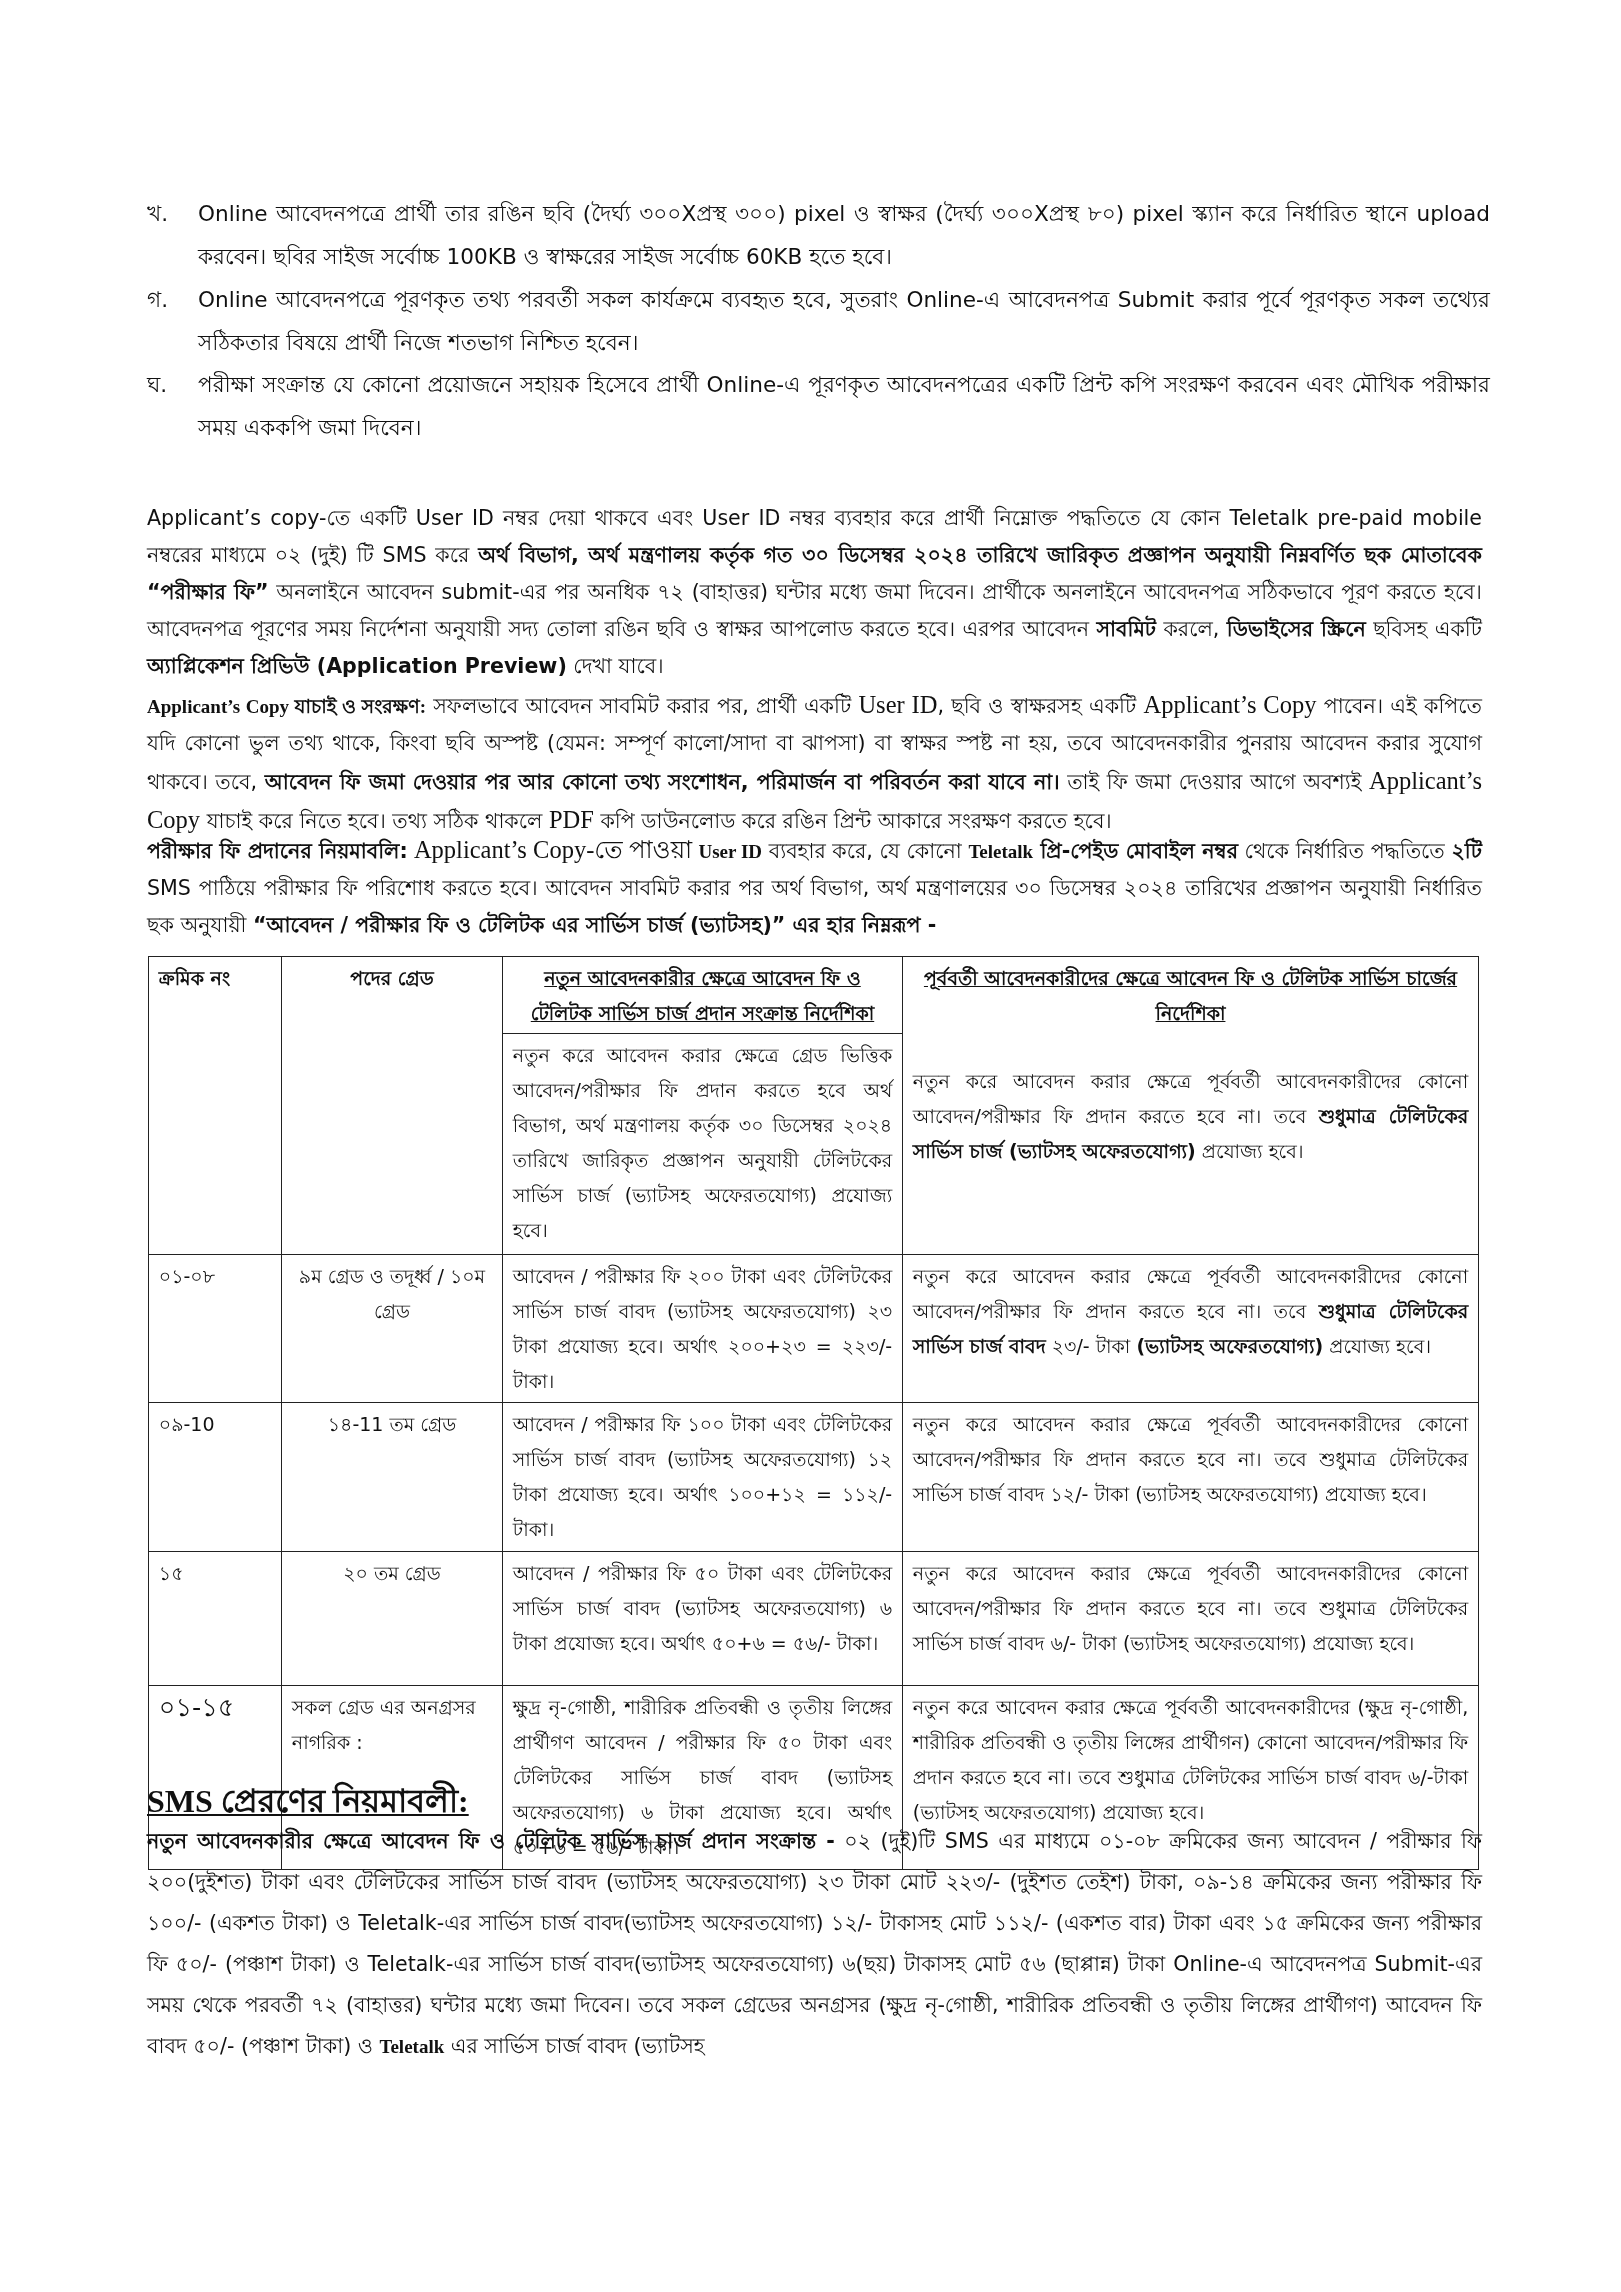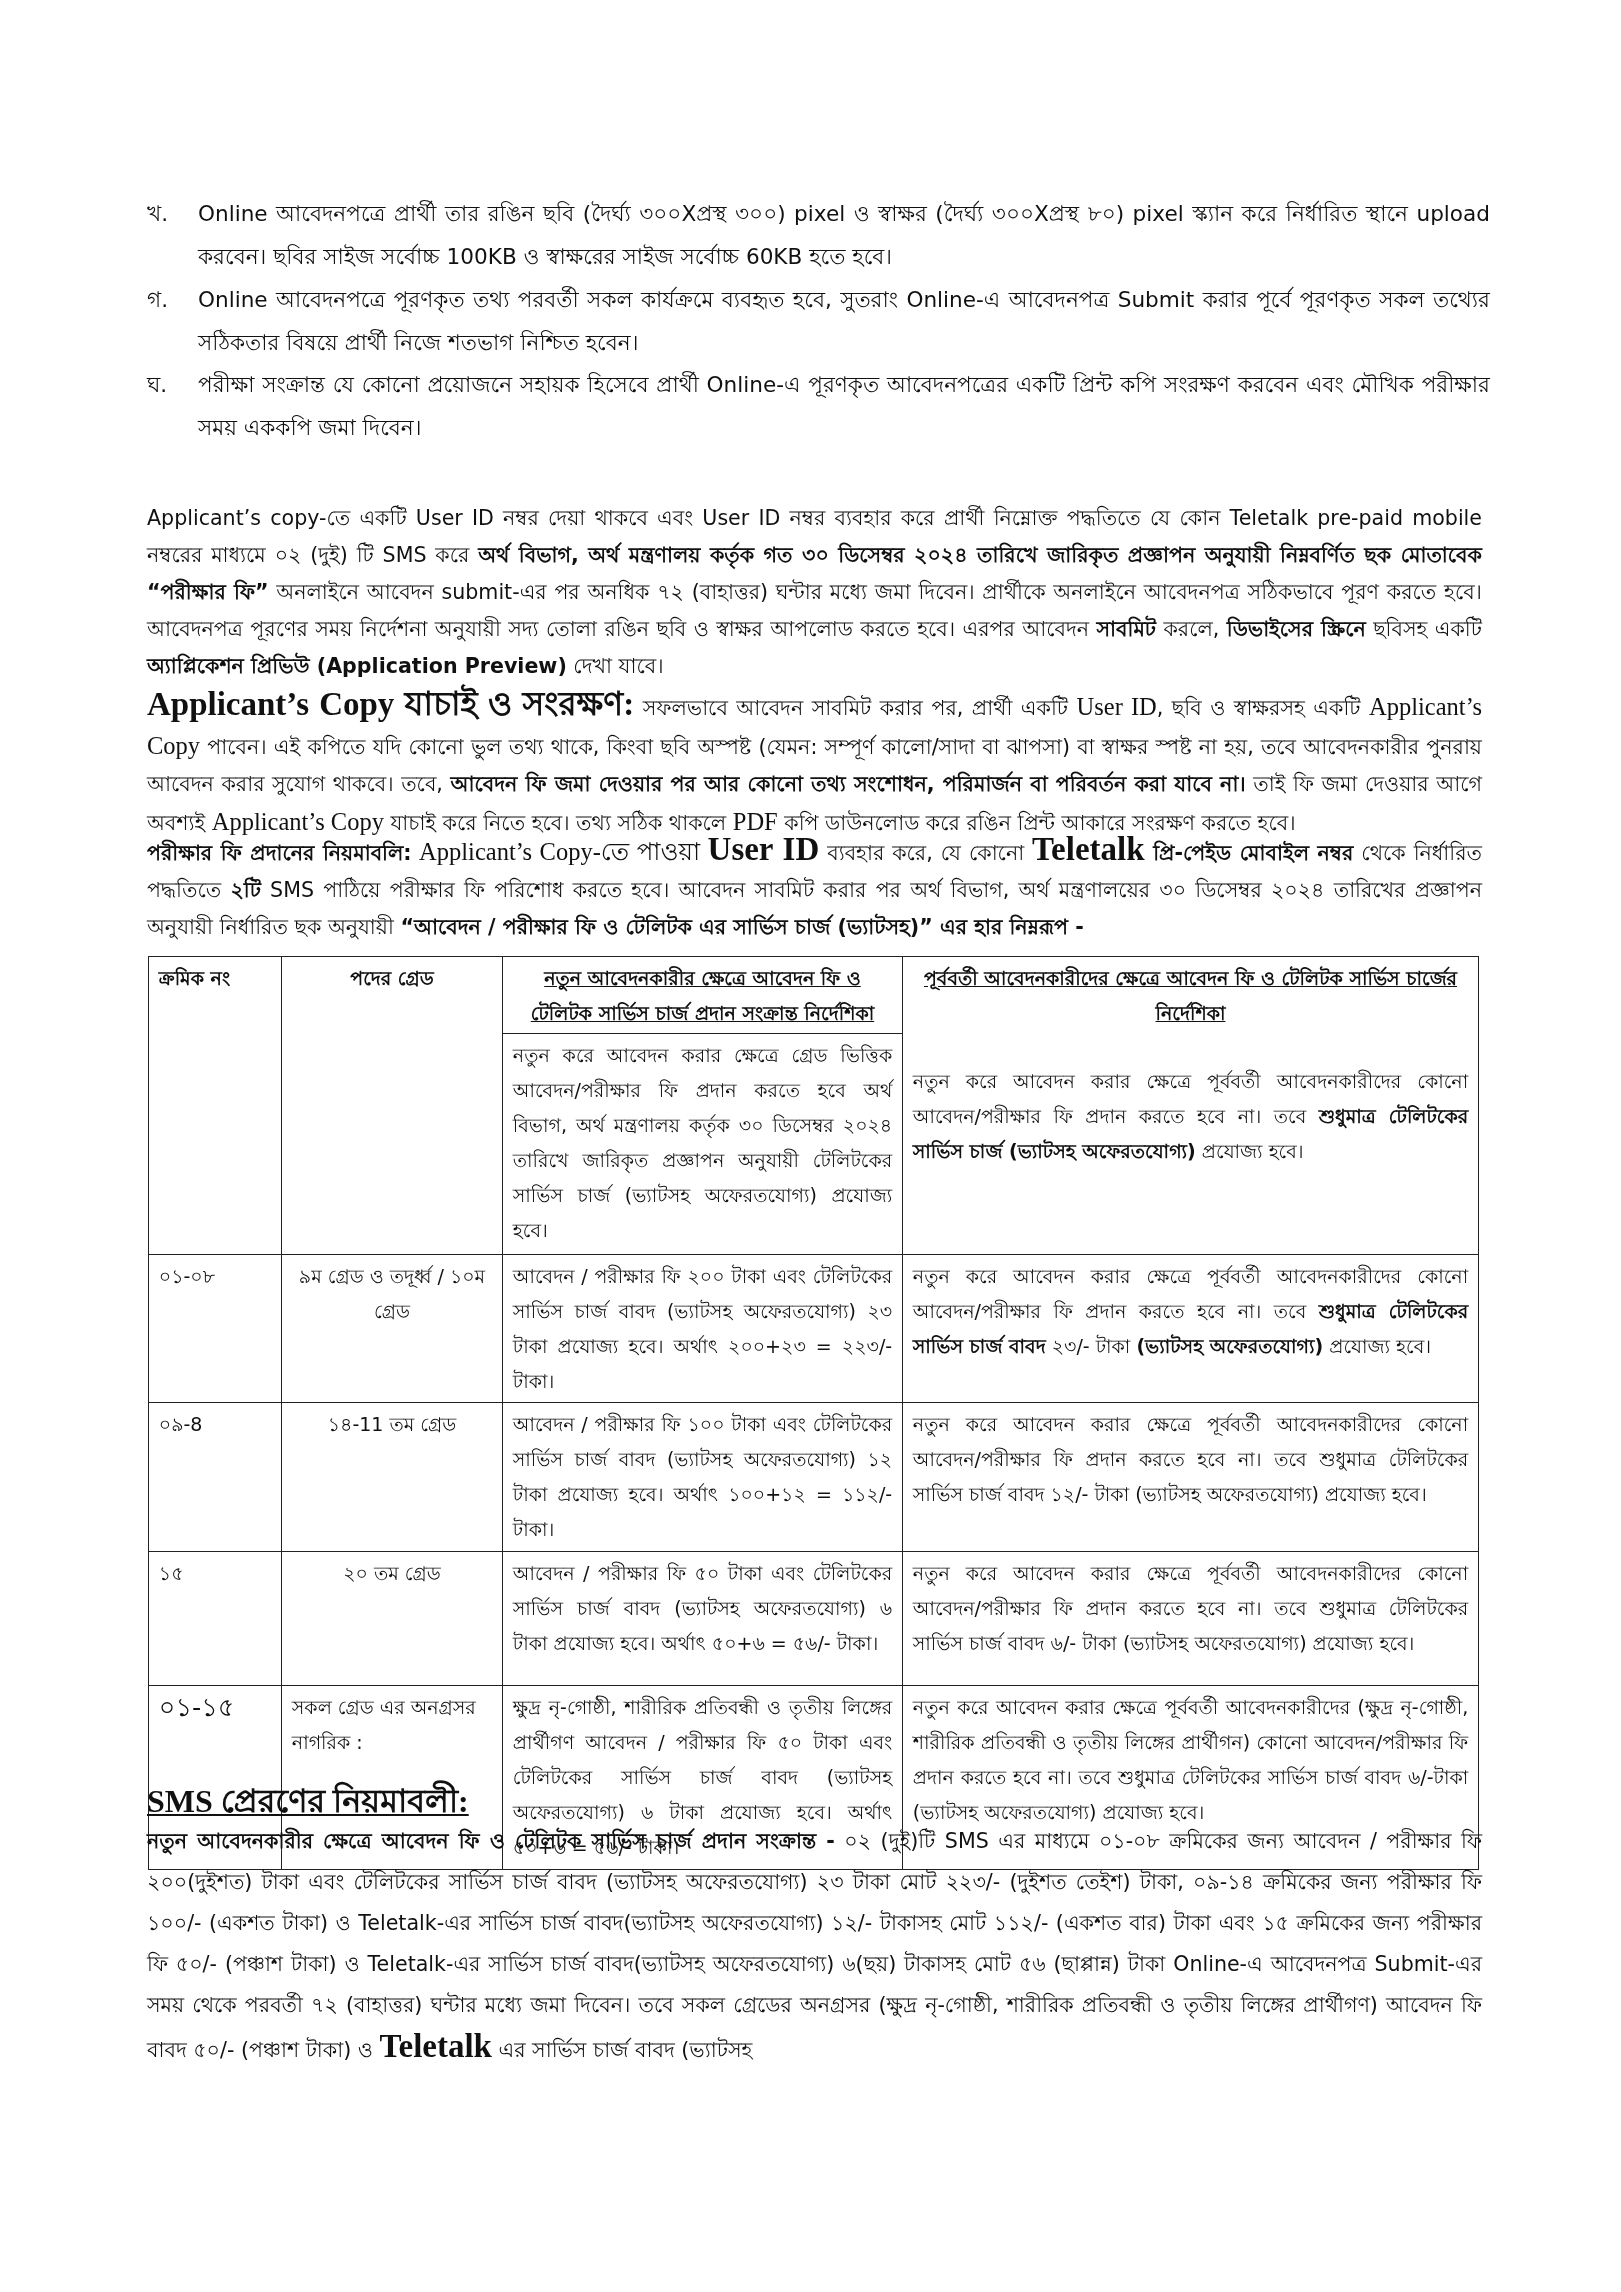--- a/index.html
+++ b/index.html
@@ -18,21 +18,21 @@
   .section-heading {
     position: absolute; left: 147px; top: 463px; width: 1353px;
     font-size: 23.5px; font-weight: bold; line-height: 35px;
   }
   .section-heading .num { font-weight: normal; margin-right: 3.9px; }
   .section-heading .title { text-decoration: underline; }
 
   .para { position: absolute; left: 147px; width: 1335px; font-size: 20.6px; line-height: 37px; text-align: justify; }
   .para b { font-weight: bold; }
   .serif { font-family: "Liberation Serif", "DejaVu Serif", serif; font-size: 24.5px; }
-  .serif-b { font-family: "Liberation Serif", "DejaVu Serif", serif; font-size: 33px; font-weight: bold; }
+  .serif-b { font-family: "Liberation Serif", "DejaVu Serif", serif; font-size: 19px; font-weight: bold; }
 
   
   .fee-table {
     position: absolute; left: 148px; top: 956px; width: 1330px;
     border-collapse: collapse; table-layout: fixed; font-size: 19px; line-height: 35px;
   }
   .fee-table td, .fee-table th {
     border: 1.5px solid #222; vertical-align: top; padding: 3.9px 9.8px; text-align: left; font-weight: normal;
   }
   .fee-table th { font-weight: bold; }
@@ -104,21 +104,21 @@
         <div class="cell-body" style="margin-top:33px;"><span>নতুন করে আবেদন করার ক্ষেত্রে পূর্ববর্তী আবেদনকারীদের কোনো আবেদন/পরীক্ষার ফি প্রদান করতে হবে না। তবে </span><b>শুধুমাত্র টেলিটকের সার্ভিস চার্জ (ভ্যাটসহ অফেরতযোগ্য)</b><span> প্রযোজ্য হবে।</span></div>
       </th>
     </tr>
     <tr style="height:140px;">
       <td>০১-০৮</td>
       <td class="center">৯ম গ্রেড ও তদূর্ধ্ব / ১০ম গ্রেড</td>
       <td class="just">আবেদন / পরীক্ষার ফি ২০০ টাকা এবং টেলিটকের সার্ভিস চার্জ বাবদ (ভ্যাটসহ অফেরতযোগ্য) ২৩ টাকা প্রযোজ্য হবে। অর্থাৎ ২০০+২৩ = ২২৩/- টাকা।</td>
       <td class="just"><span>নতুন করে আবেদন করার ক্ষেত্রে পূর্ববর্তী আবেদনকারীদের কোনো আবেদন/পরীক্ষার ফি প্রদান করতে হবে না। তবে </span><b>শুধুমাত্র টেলিটকের সার্ভিস চার্জ বাবদ</b><span> ২৩/- টাকা </span><b>(ভ্যাটসহ অফেরতযোগ্য)</b><span> প্রযোজ্য হবে।</span></td>
     </tr>
     <tr style="height:128px;">
-      <td>০৯-8</td>
+      <td>০৯-10</td>
       <td class="center">১৪-11 তম গ্রেড</td>
       <td class="just">আবেদন / পরীক্ষার ফি ১০০ টাকা এবং টেলিটকের সার্ভিস চার্জ বাবদ (ভ্যাটসহ অফেরতযোগ্য) ১২ টাকা প্রযোজ্য হবে। অর্থাৎ ১০০+১২ = ১১২/- টাকা।</td>
       <td class="just">নতুন করে আবেদন করার ক্ষেত্রে পূর্ববর্তী আবেদনকারীদের কোনো আবেদন/পরীক্ষার ফি প্রদান করতে হবে না। তবে শুধুমাত্র টেলিটকের সার্ভিস চার্জ বাবদ ১২/- টাকা (ভ্যাটসহ অফেরতযোগ্য) প্রযোজ্য হবে।</td>
     </tr>
     <tr style="height:134px;">
       <td>১৫</td>
       <td class="center">২০ তম গ্রেড</td>
       <td class="just">আবেদন / পরীক্ষার ফি ৫০ টাকা এবং টেলিটকের সার্ভিস চার্জ বাবদ (ভ্যাটসহ অফেরতযোগ্য) ৬ টাকা প্রযোজ্য হবে। অর্থাৎ ৫০+৬ = ৫৬/- টাকা।</td>
       <td class="just">নতুন করে আবেদন করার ক্ষেত্রে পূর্ববর্তী আবেদনকারীদের কোনো আবেদন/পরীক্ষার ফি প্রদান করতে হবে না। তবে শুধুমাত্র টেলিটকের সার্ভিস চার্জ বাবদ ৬/- টাকা (ভ্যাটসহ অফেরতযোগ্য) প্রযোজ্য হবে।</td>
     </tr>

